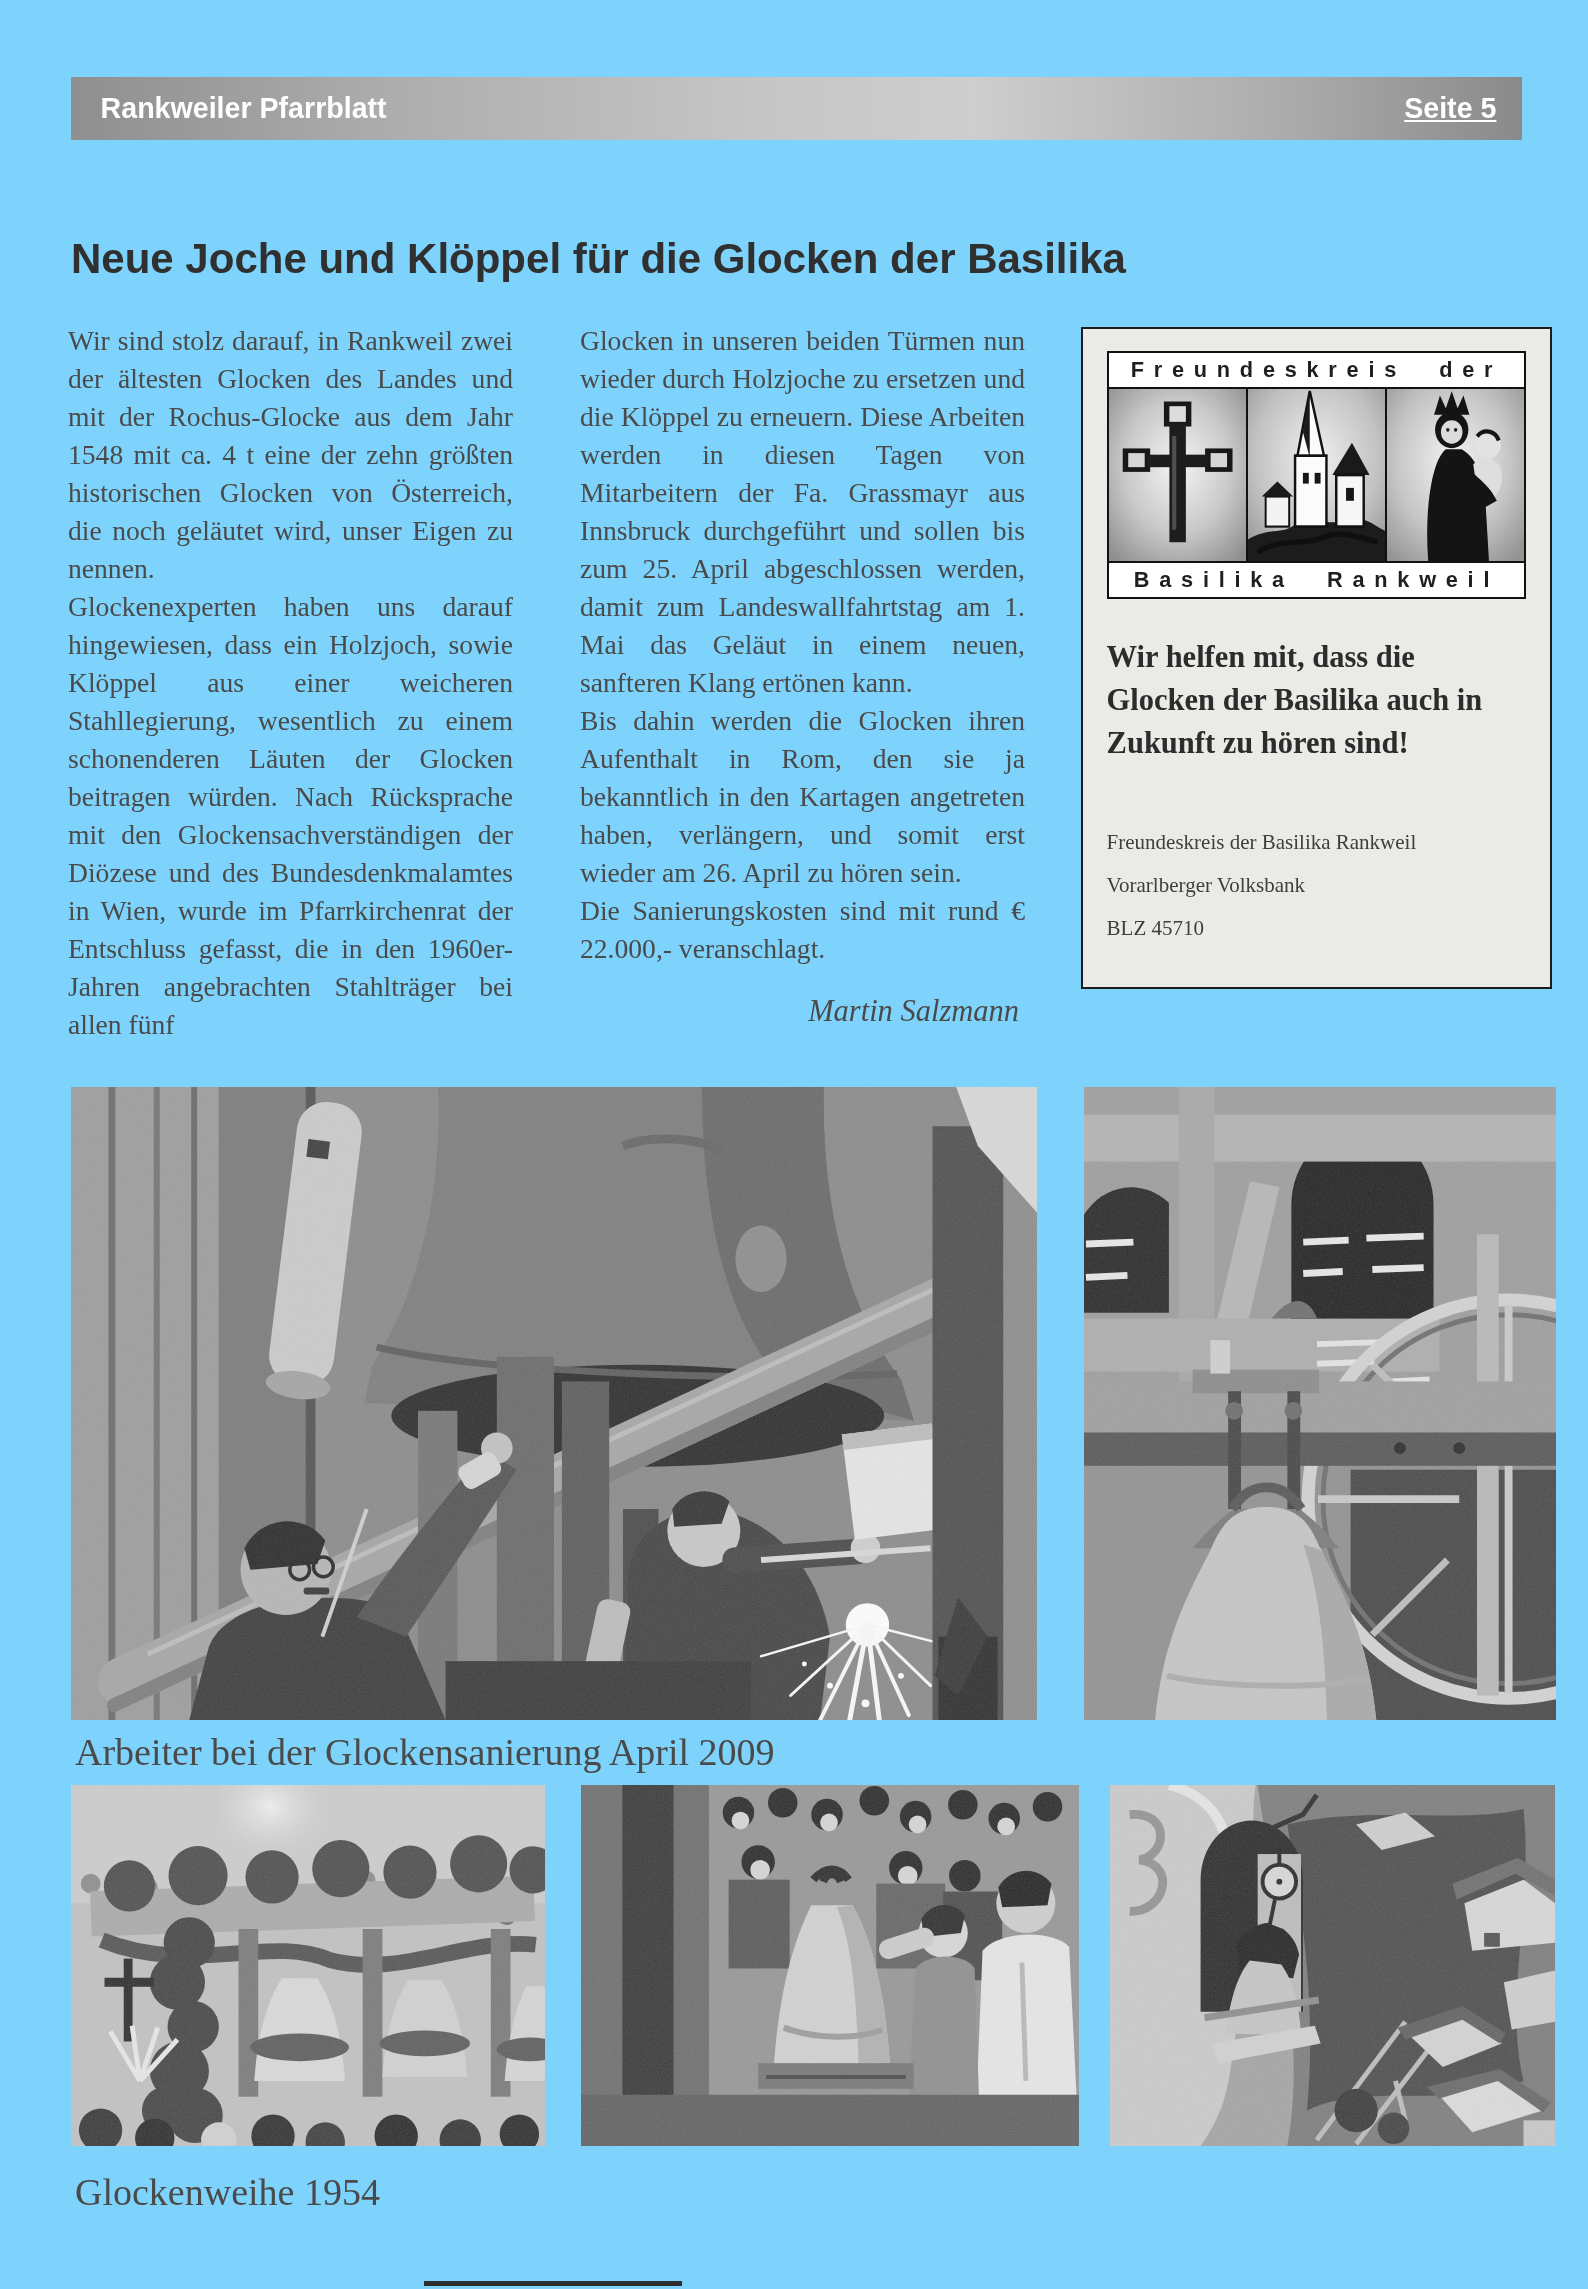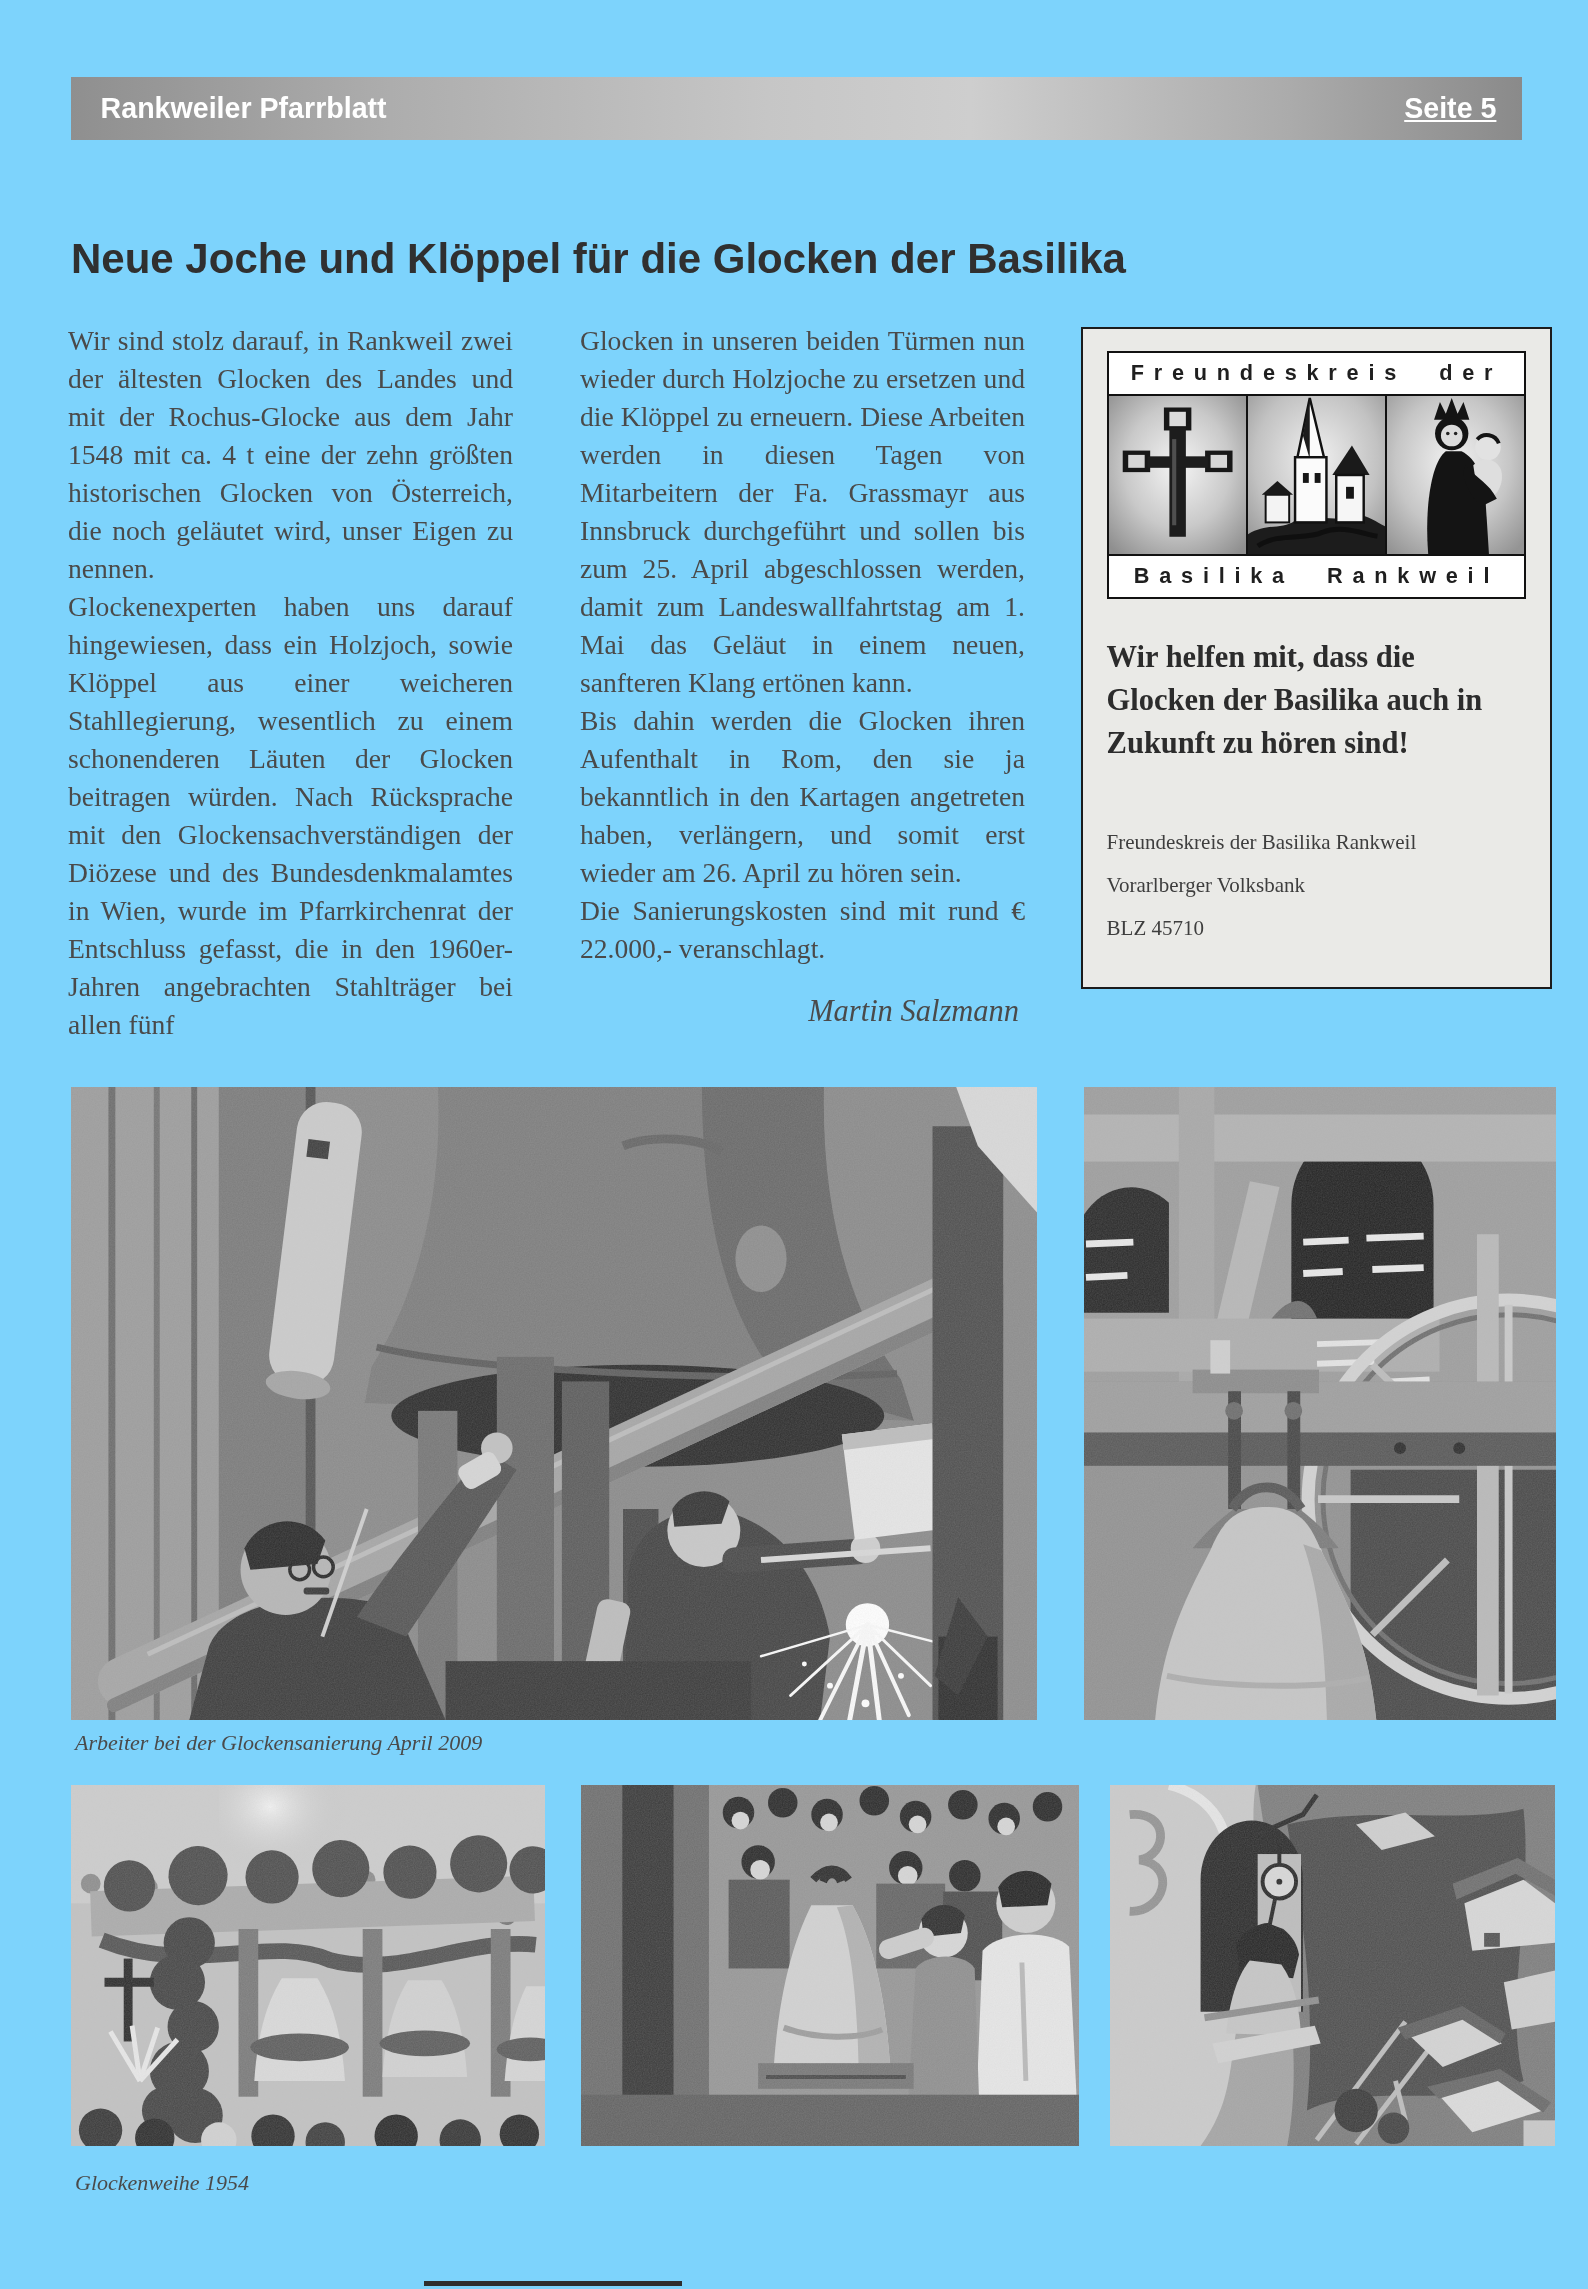--- a/index.html
+++ b/index.html
@@ -40,21 +40,21 @@
   .sidebar{
     position:absolute;left:1081px;top:327px;width:471px;height:662px;
     box-sizing:border-box;border:2px solid #1c1c1c;background:#eaeae7;
     padding:21.7px 23.6px;
   }
   .logo-box{
     box-sizing:border-box;border:2px solid #111;background:#ffffff;
     width:100%;height:248px;display:flex;flex-direction:column;
   }
   .logo-strip{
-    height:41px;display:flex;align-items:center;justify-content:center;
+    height:34px;display:flex;align-items:center;justify-content:center;
     font-family:"Liberation Sans",sans-serif;font-weight:bold;
     font-size:21.7px;color:#1f1f1f;letter-spacing:0.45em;word-spacing:0.8em;
     white-space:nowrap;overflow:hidden;
   }
   .logo-tiles{
     flex:1;display:flex;border-top:2px solid #111;border-bottom:2px solid #111;
   }
   .tile{flex:1;position:relative;border-right:2px solid #111;}
   .tile:last-child{border-right:none;}
   .tile svg{display:block;width:100%;height:100%;}
@@ -67,21 +67,21 @@
   }
   
   .photo{position:absolute;background:#8a8a8a;overflow:hidden;}
   .photo svg{display:block;width:100%;height:100%;}
   .photo-main{left:71px;top:1087px;width:966px;height:633px;}
   .photo-side{left:1084px;top:1087px;width:472px;height:633px;}
   .photo-b1{left:71px;top:1785px;width:474px;height:361px;}
   .photo-b2{left:581px;top:1785px;width:498px;height:361px;}
   .photo-b3{left:1110px;top:1785px;width:445px;height:361px;}
   .caption{
-    position:absolute;left:75px;font-style:italic;font-size:22px;color:#4a4a4a;
+    position:absolute;left:75px;font-size:38px;color:#4a4a4a;
   }
   .caption-main{top:1730px;}
   .caption-bottom{top:2170px;}
   .scan-artifact{
     position:absolute;left:424px;top:2281px;width:258px;height:4.9px;background:#2e2e2e;
   }
 </style>
 </head>
 <body>
 

